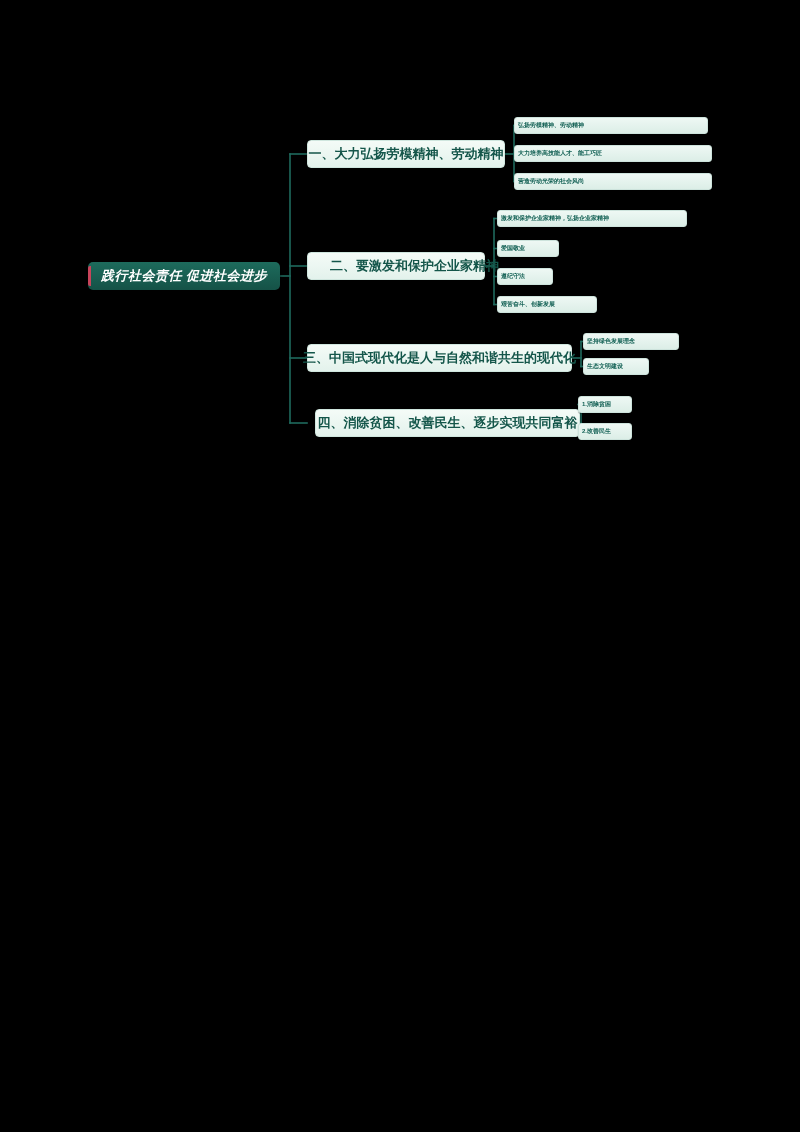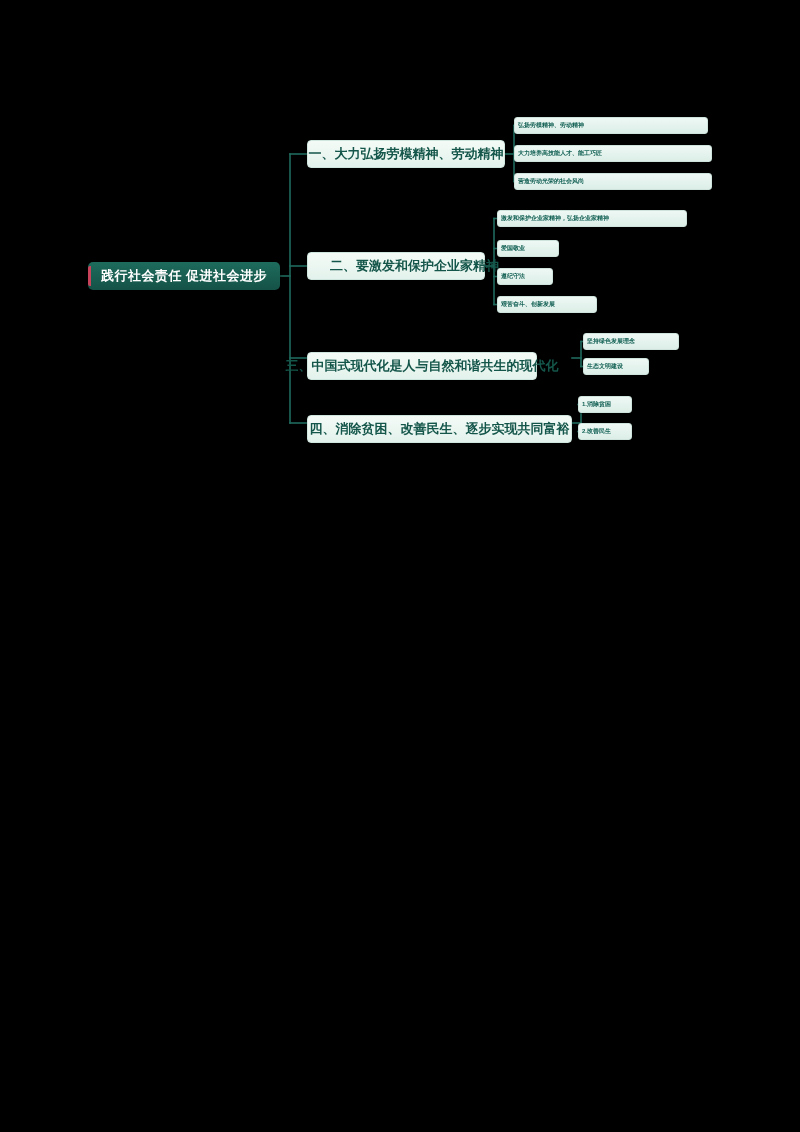--- a/index.html
+++ b/index.html
@@ -70,21 +70,21 @@
       <path d="M581 341.5 L581 366.5" stroke="#1f6a5d" stroke-width="1.6" fill="none" stroke-linecap="square"></path>
       <path d="M581 341.5 L583 341.5" stroke="#1f6a5d" stroke-width="1.6" fill="none" stroke-linecap="square"></path>
       <path d="M581 366.5 L583 366.5" stroke="#1f6a5d" stroke-width="1.6" fill="none" stroke-linecap="square"></path>
       <path d="M290 423 L307 423" stroke="#1f6a5d" stroke-width="1.6" fill="none" stroke-linecap="square"></path>
       <path d="M572 423 L581 423" stroke="#1f6a5d" stroke-width="1.6" fill="none" stroke-linecap="square"></path>
       <path d="M581 404.5 L581 431.5" stroke="#1f6a5d" stroke-width="1.6" fill="none" stroke-linecap="square"></path>
       <path d="M581 404.5 L578 404.5" stroke="#1f6a5d" stroke-width="1.6" fill="none" stroke-linecap="square"></path>
       <path d="M581 431.5 L578 431.5" stroke="#1f6a5d" stroke-width="1.6" fill="none" stroke-linecap="square"></path>
     </svg>
   <div id="nodes">
-      <div class="root" style="left: 88px; top: 262px; width: 192px; height: 28px;">
+      <div class="root" style="left: 88px; top: 262px; width: 192px; height: 28px; font-style: italic;">
         <div class="accent"></div>
         <div>践行社会责任 促进社会进步</div>
       </div>
       <div class="branch" style="left: 307px; top: 140px; width: 198px; height: 28px;">
         <span>一、大力弘扬劳模精神、劳动精神</span>
       </div>
       <div class="leaf" style="left: 514px; top: 117px; width: 194px; height: 17px; font-size: 6px; line-height: 17px;">
         <span>弘扬劳模精神、劳动精神</span>
       </div>
       <div class="leaf" style="left: 514px; top: 145px; width: 198px; height: 17px; font-size: 6px; line-height: 17px;">
@@ -101,30 +101,30 @@
       </div>
       <div class="leaf" style="left: 497px; top: 240px; width: 62px; height: 17px; font-size: 6px; line-height: 17px;">
         <span>爱国敬业</span>
       </div>
       <div class="leaf" style="left: 497px; top: 268px; width: 56px; height: 17px; font-size: 6px; line-height: 17px;">
         <span>遵纪守法</span>
       </div>
       <div class="leaf" style="left: 497px; top: 296px; width: 100px; height: 17px; font-size: 6px; line-height: 17px;">
         <span>艰苦奋斗、创新发展</span>
       </div>
-      <div class="branch" style="left: 307px; top: 344px; width: 230px; height: 28px; margin-top: 8px;">
+      <div class="branch" style="left: 307px; top: 344px; width: 265px; height: 28px;">
         <span>三、中国式现代化是人与自然和谐共生的现代化</span>
       </div>
       <div class="leaf" style="left: 583px; top: 333px; width: 96px; height: 17px; font-size: 6px; line-height: 17px;">
         <span>坚持绿色发展理念</span>
       </div>
       <div class="leaf" style="left: 583px; top: 358px; width: 66px; height: 17px; font-size: 6px; line-height: 17px;">
         <span>生态文明建设</span>
       </div>
-      <div class="branch" style="left: 307px; top: 409px; width: 265px; height: 28px; margin-top: 6px;">
+      <div class="branch" style="left: 315px; top: 409px; width: 265px; height: 28px;">
         <span>四、消除贫困、改善民生、逐步实现共同富裕</span>
       </div>
       <div class="leaf" style="left: 578px; top: 396px; width: 54px; height: 17px; font-size: 6px; line-height: 17px;">
         <span>1.消除贫困</span>
       </div>
       <div class="leaf" style="left: 578px; top: 423px; width: 54px; height: 17px; font-size: 6px; line-height: 17px;">
         <span>2.改善民生</span>
       </div>
     </div>
 </div>

